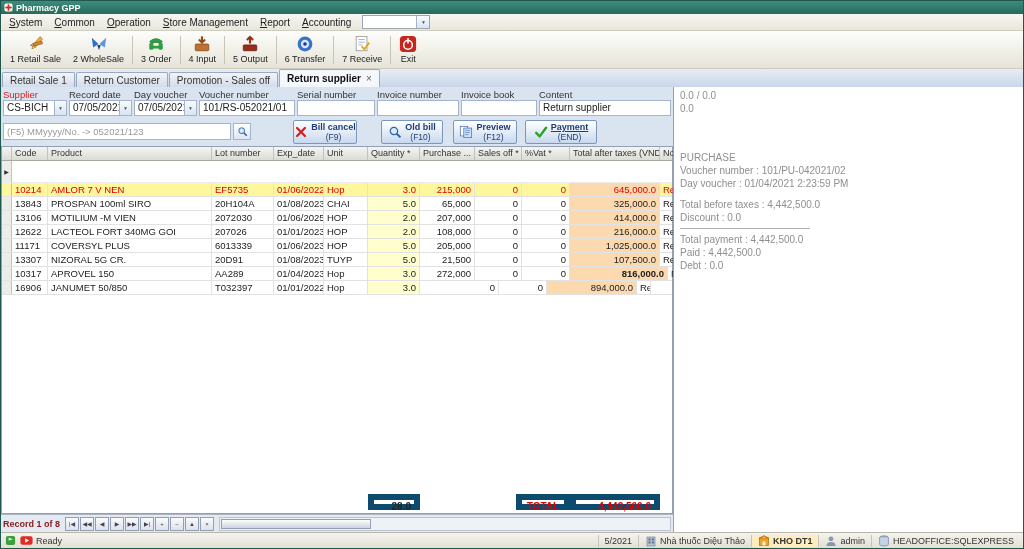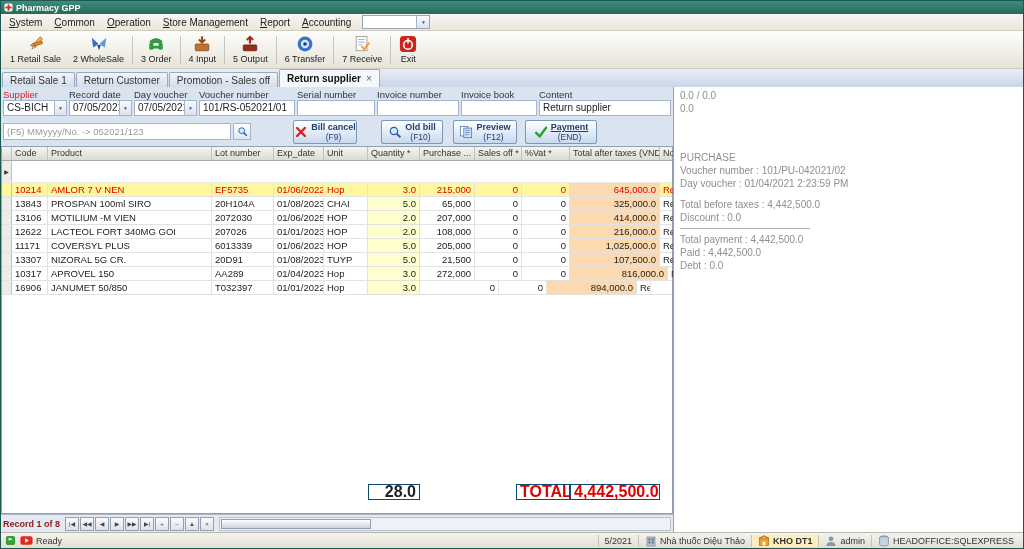--- a/index.html
+++ b/index.html
@@ -88,22 +88,22 @@
   .gc { font-size:9.5px; padding:0 3px; line-height:13px; border-right:1px solid #e2e2e2; overflow:hidden;
         white-space:nowrap; flex:none; }
   .gc.num { text-align:right; }
   .gc.qty { background:#ffffce; }
   .gc.total { background:#fcd9ae; }
   .grow.selected { background:#fff79d; }
   .grow.selected .gc { color:#e00000; }
   .grow.selected .gc.qty { background:#fff79d; }
   .grow.selected .gind { background:#fff79d; }
 
-  .gfoot-box { position:absolute; bottom:13px; height:16px; border:1px solid #0c4a6e; background:#fff;
-               font-size:16px; line-height:14px; padding:0 3px; text-align:right; }
+  .gfoot-box { position:absolute; bottom:3px; height:16px; border:6px solid #0c4a6e; background:#fff;
+               font-size:10px; line-height:14px; padding:0 3px; text-align:right; }
   .qty-total { left:366px; width:52px; font-weight:bold; color:#222; }
   .total-label { left:514px; width:54px; color:#e00000; font-weight:bold; text-align:center; }
   .grand-total { left:568px; width:90px; color:#e00000; font-weight:bold; }
 
   
   .recnav { position:absolute; left:0; right:0; bottom:0; height:18px; background:#e4e9f2;
             border-top:1px solid #aab6c8; display:flex; align-items:center; padding:0 2px; gap:1px; }
   .rec-label { color:#8b1a1a; font-weight:bold; font-size:9px; margin-right:4px; white-space:nowrap; }
   .navbtns { display:flex; gap:1px; }
   .navbtn { width:14px; height:14px; border:1px solid #93a0b4; background:linear-gradient(#fbfbfb,#dde2ea);
@@ -428,21 +428,21 @@
             <div class="gind"></div>
             <div class="gc" style="width: 36px;">10317</div>
             <div class="gc" style="width: 164px;">APROVEL 150</div>
             <div class="gc" style="width: 62px;">AA289</div>
             <div class="gc" style="width: 50px;">01/04/2023</div>
             <div class="gc" style="width: 44px;">Hop</div>
             <div class="gc num qty" style="width: 52px;">3.0</div>
             <div class="gc num" style="width: 55px;">272,000</div>
             <div class="gc num" style="width: 47px;">0</div>
             <div class="gc num" style="width: 48px;">0</div>
-            <div class="gc num total" style="width: 98px;">816,000.0</div>
+            <div class="gc num total" style="width: 98px; font-weight: bold;">816,000.0</div>
             <div class="gc" style="width: 14px;">Re</div>
           </div>
           <div class="grow">
             <div class="gind"></div>
             <div class="gc" style="width: 36px;">16906</div>
             <div class="gc" style="width: 164px;">JANUMET 50/850</div>
             <div class="gc" style="width: 62px;">T032397</div>
             <div class="gc" style="width: 50px;">01/01/2022</div>
             <div class="gc" style="width: 44px;">Hop</div>
             <div class="gc num qty" style="width: 52px;">3.0</div>

